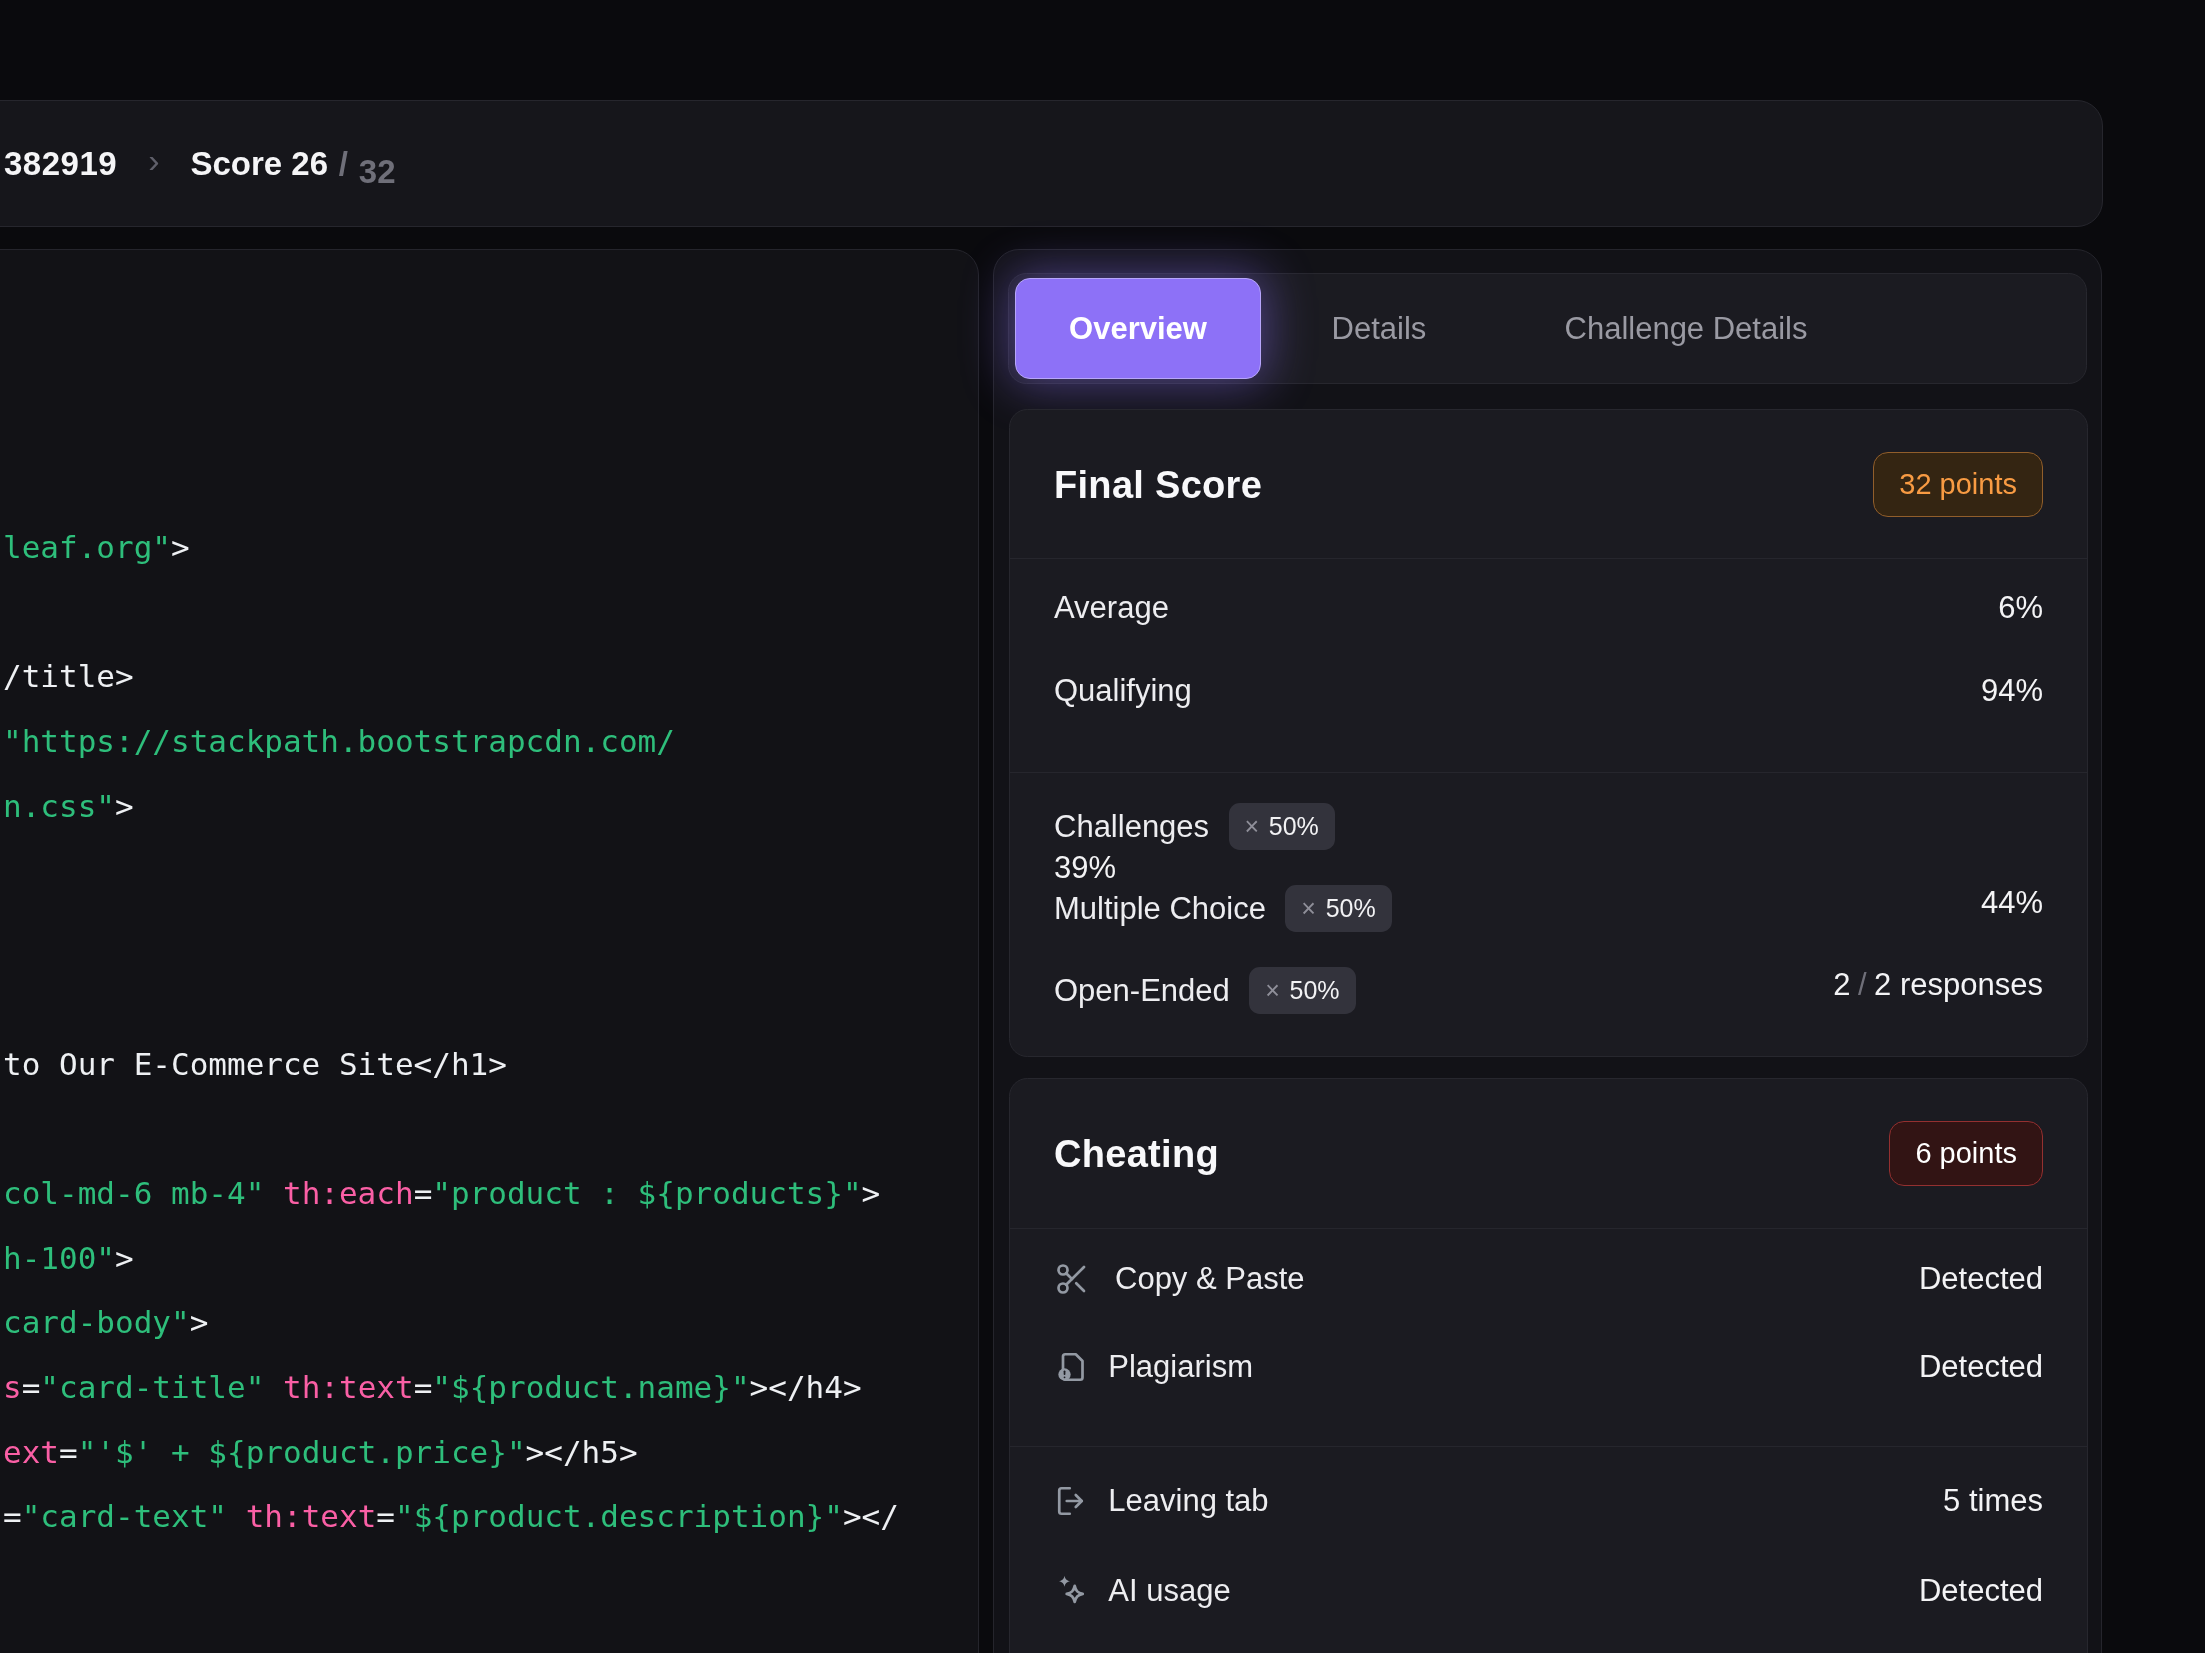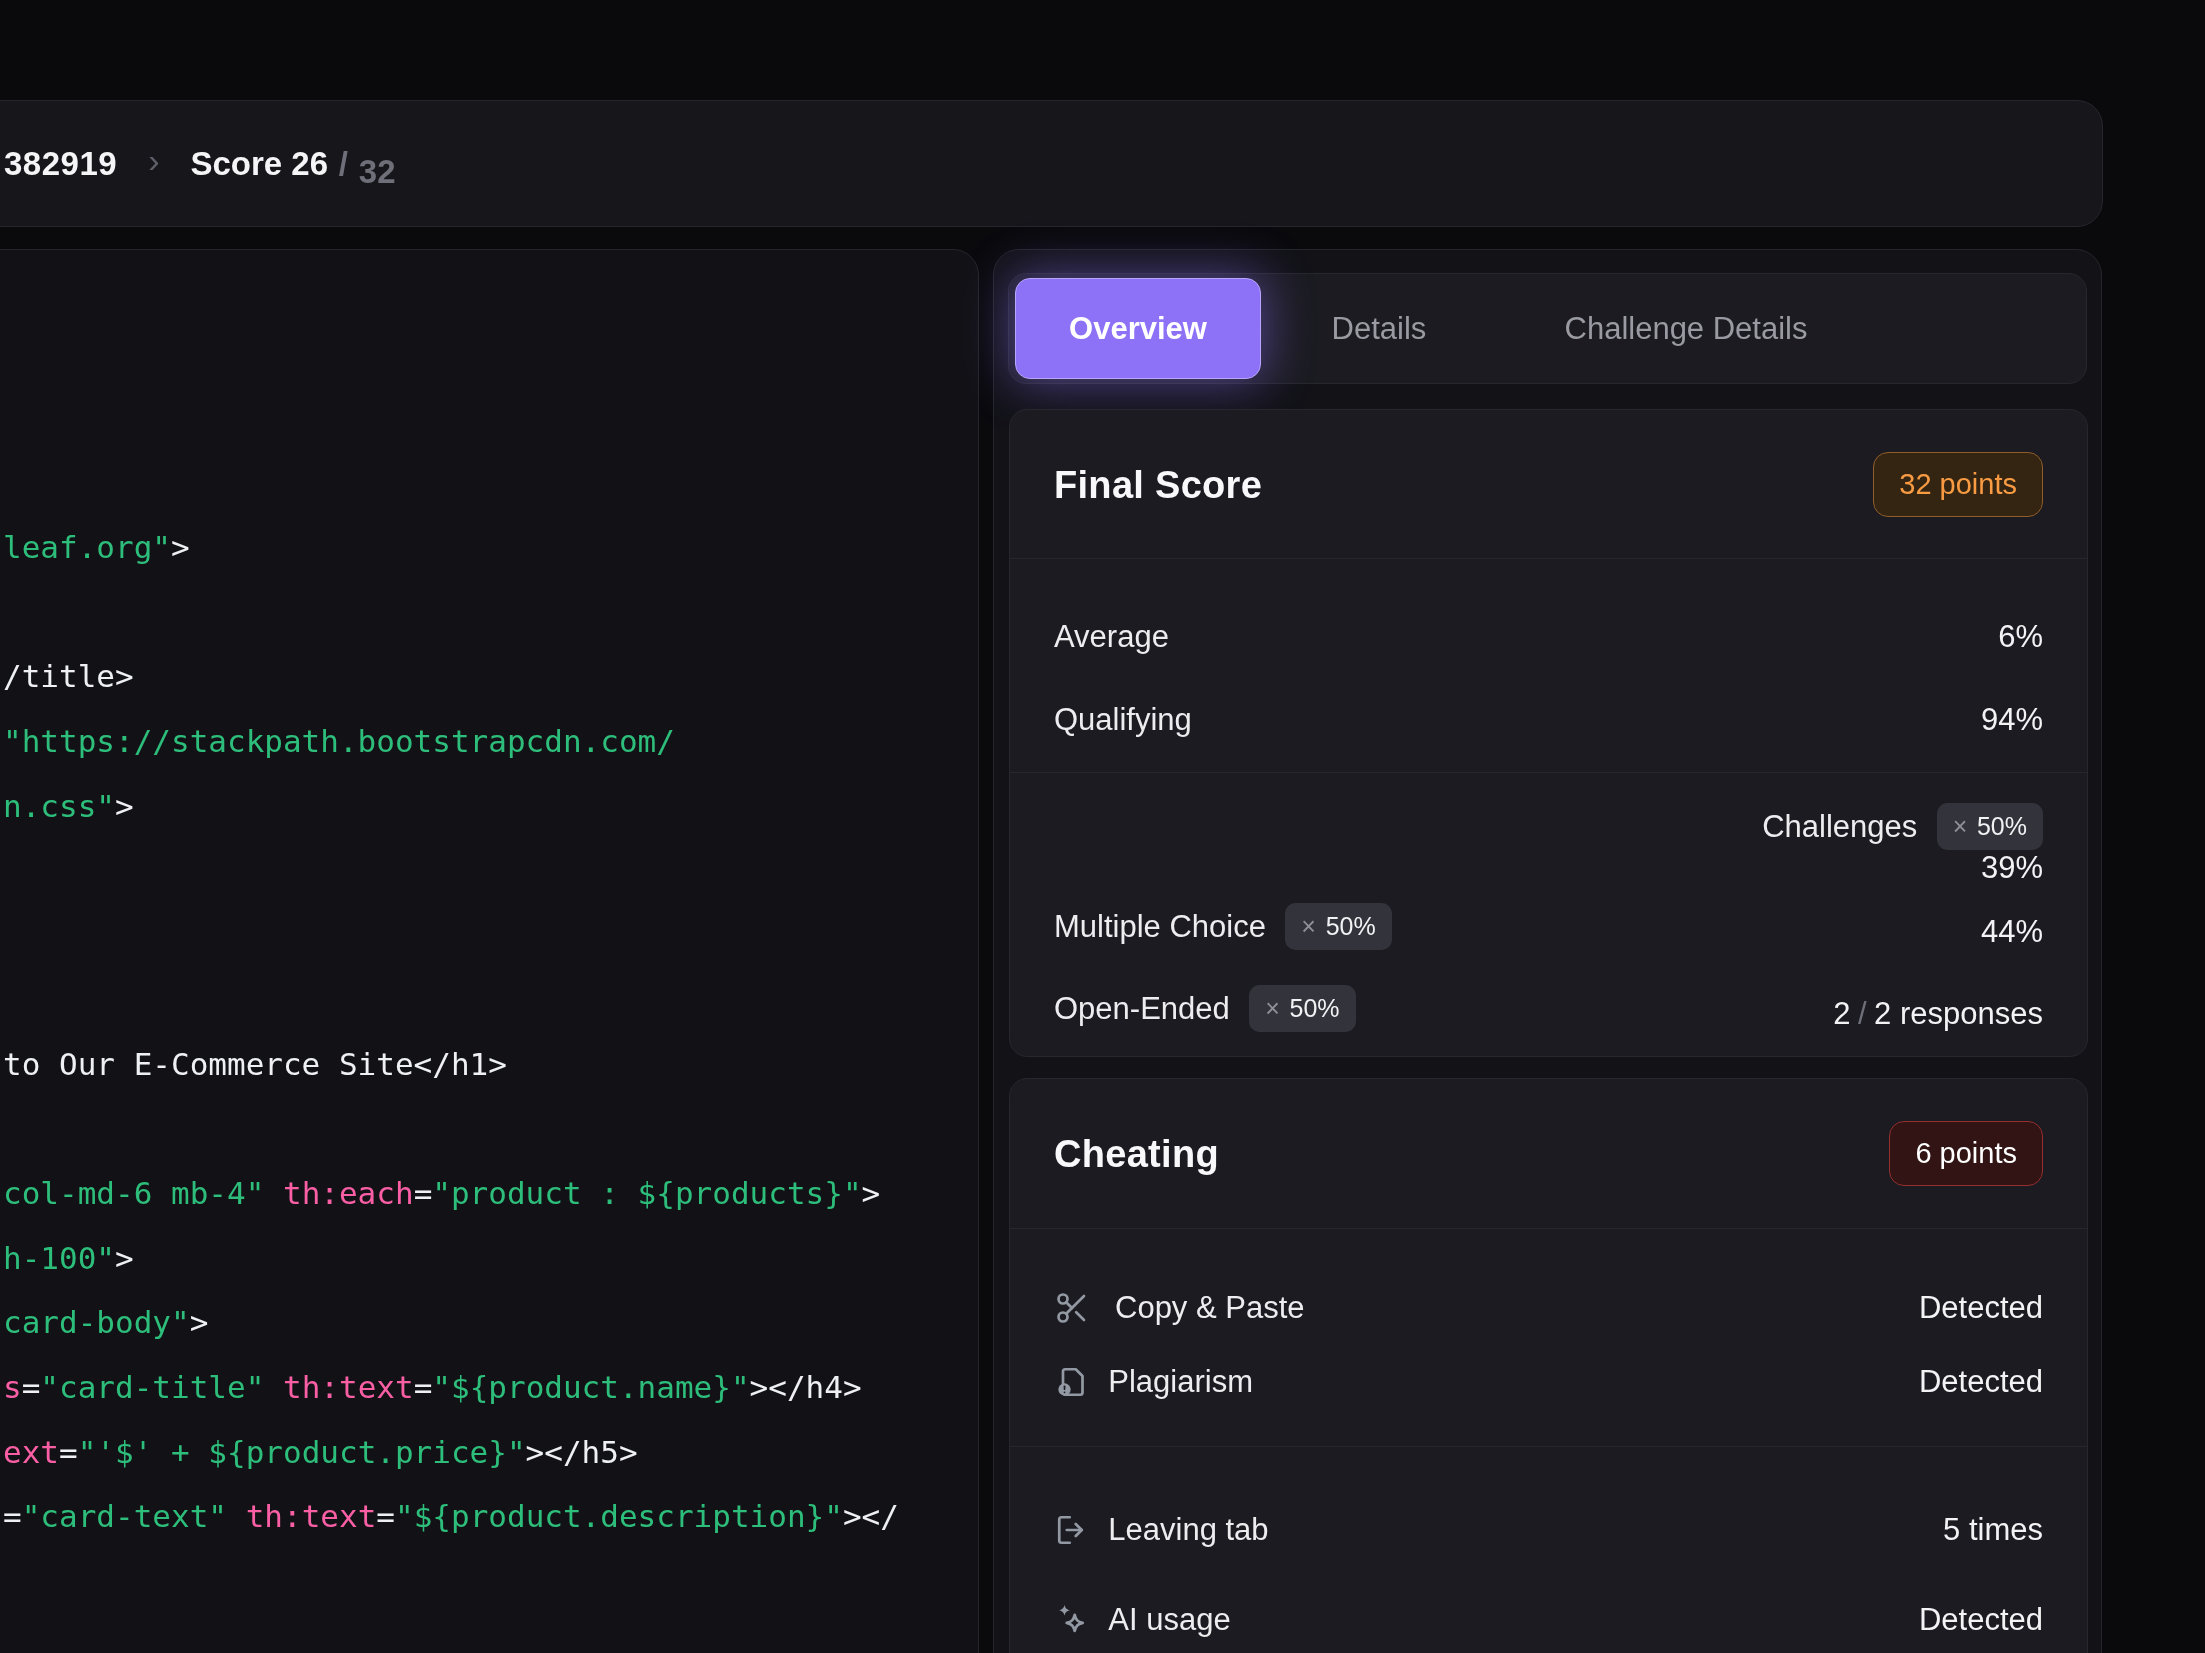--- a/index.html
+++ b/index.html
@@ -47,21 +47,21 @@
   .card-title{position:absolute;left:44px;top:75px;transform:translateY(-50%);
               font-size:38px;font-weight:700;color:#f8f8fa;letter-spacing:0.3px;}
   .badge{position:absolute;right:44px;top:42px;height:65px;border-radius:15px;
          display:flex;align-items:center;padding:0 25px;font-size:29px;font-weight:500;
          box-sizing:border-box;}
   .badge-orange{background:#342512;border:1.6px solid #915e2b;color:#f89b43;}
   .badge-red{background:#321414;border:1.6px solid #943030;color:#ffffff;}
   .divider{position:absolute;left:0;width:100%;height:1.1px;background:#26262d;}
 
   .stat-row{position:absolute;left:44px;right:44px;height:65px;
-            display:flex;align-items:flex-end;justify-content:space-between;}
+            display:flex;align-items:flex-start;justify-content:space-between;}
   .stat-left{display:flex;align-items:center;gap:19.4px;}
   .stat-label{font-size:31px;font-weight:500;color:#ededf0;white-space:nowrap;}
   .stat-value{font-size:31px;font-weight:400;color:#f3f3f5;white-space:nowrap;}
   .value-dim{color:#6f6f79;padding:0 7.5px;}
 
   .chip{display:inline-flex;align-items:center;gap:9.7px;height:47px;padding:0 16px;
         background:#33333c;border-radius:10.8px;}
   .chip-x{font-size:25px;color:#8f8f99;}
   .chip-v{font-size:25px;color:#f2f2f4;}
 
@@ -173,21 +173,21 @@
                 <path d="M20 4 8.12 15.88"></path>
                 <circle cx="6" cy="18" r="3"></circle>
                 <path d="M14.8 14.8 20 20"></path>
             </svg>
           </span>
           <span class="stat-label">Copy &amp; Paste</span>
         </div>
         <span class="stat-value">Detected</span>
       </div>
 
-      <div class="stat-row" style="top:256px;">
+      <div class="stat-row" style="top:270px;">
         <div class="stat-left" style="gap:18.3px;">
           <span class="row-icon">
             <svg viewBox="0 0 24 24" fill="none" stroke="currentColor" stroke-width="1.8" stroke-linecap="round" stroke-linejoin="round">
               <path d="M6 5a1.5 1.5 0 0 1 1.5-1.5h7L19 8v11A1.5 1.5 0 0 1 17.5 20.5h-10A1.5 1.5 0 0 1 6 19z"></path>
               <circle cx="7" cy="17" r="4.1" fill="currentColor" stroke="none"></circle>
               <rect x="6.45" y="14.3" width="1.15" height="3.1" rx="0.5" fill="#1b1b21" stroke="none"></rect>
               <rect x="6.45" y="18.4" width="1.15" height="1.15" rx="0.5" fill="#1b1b21" stroke="none"></rect>
             </svg>
           </span>
           <span class="stat-label">Plagiarism</span>

